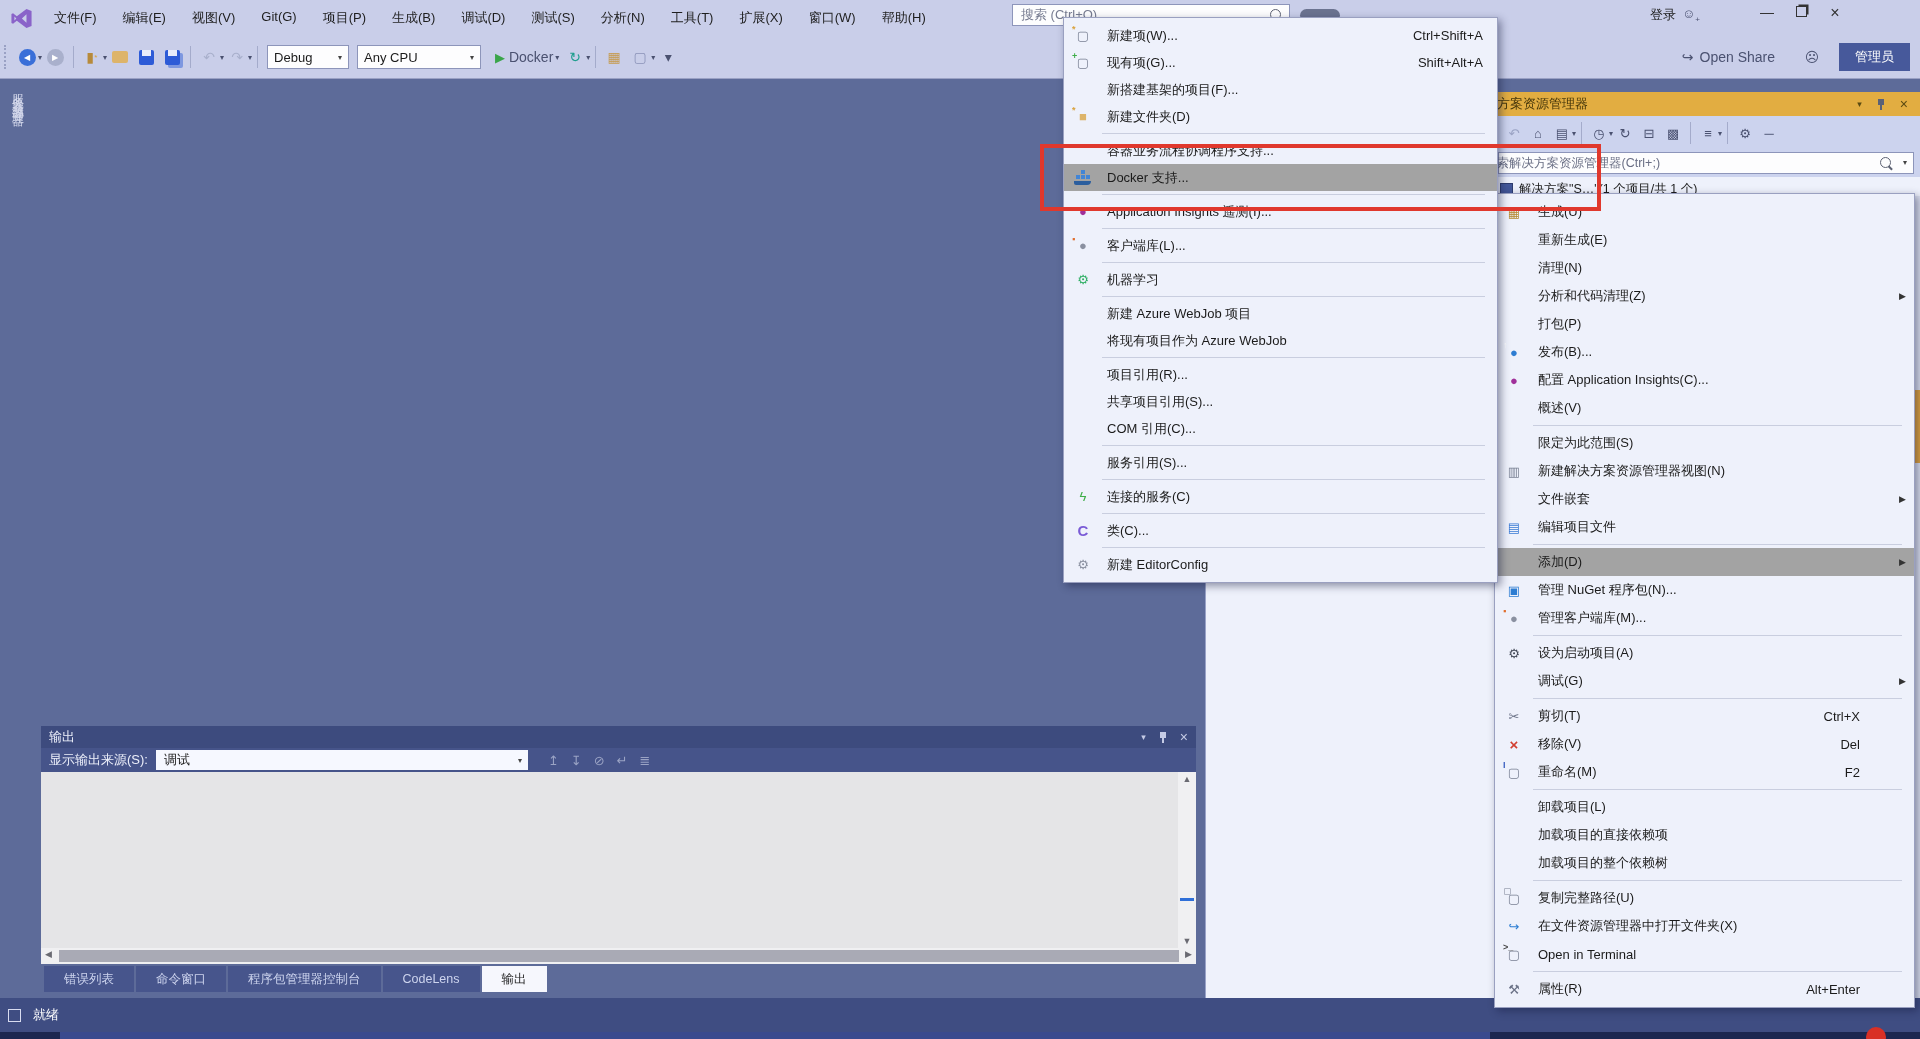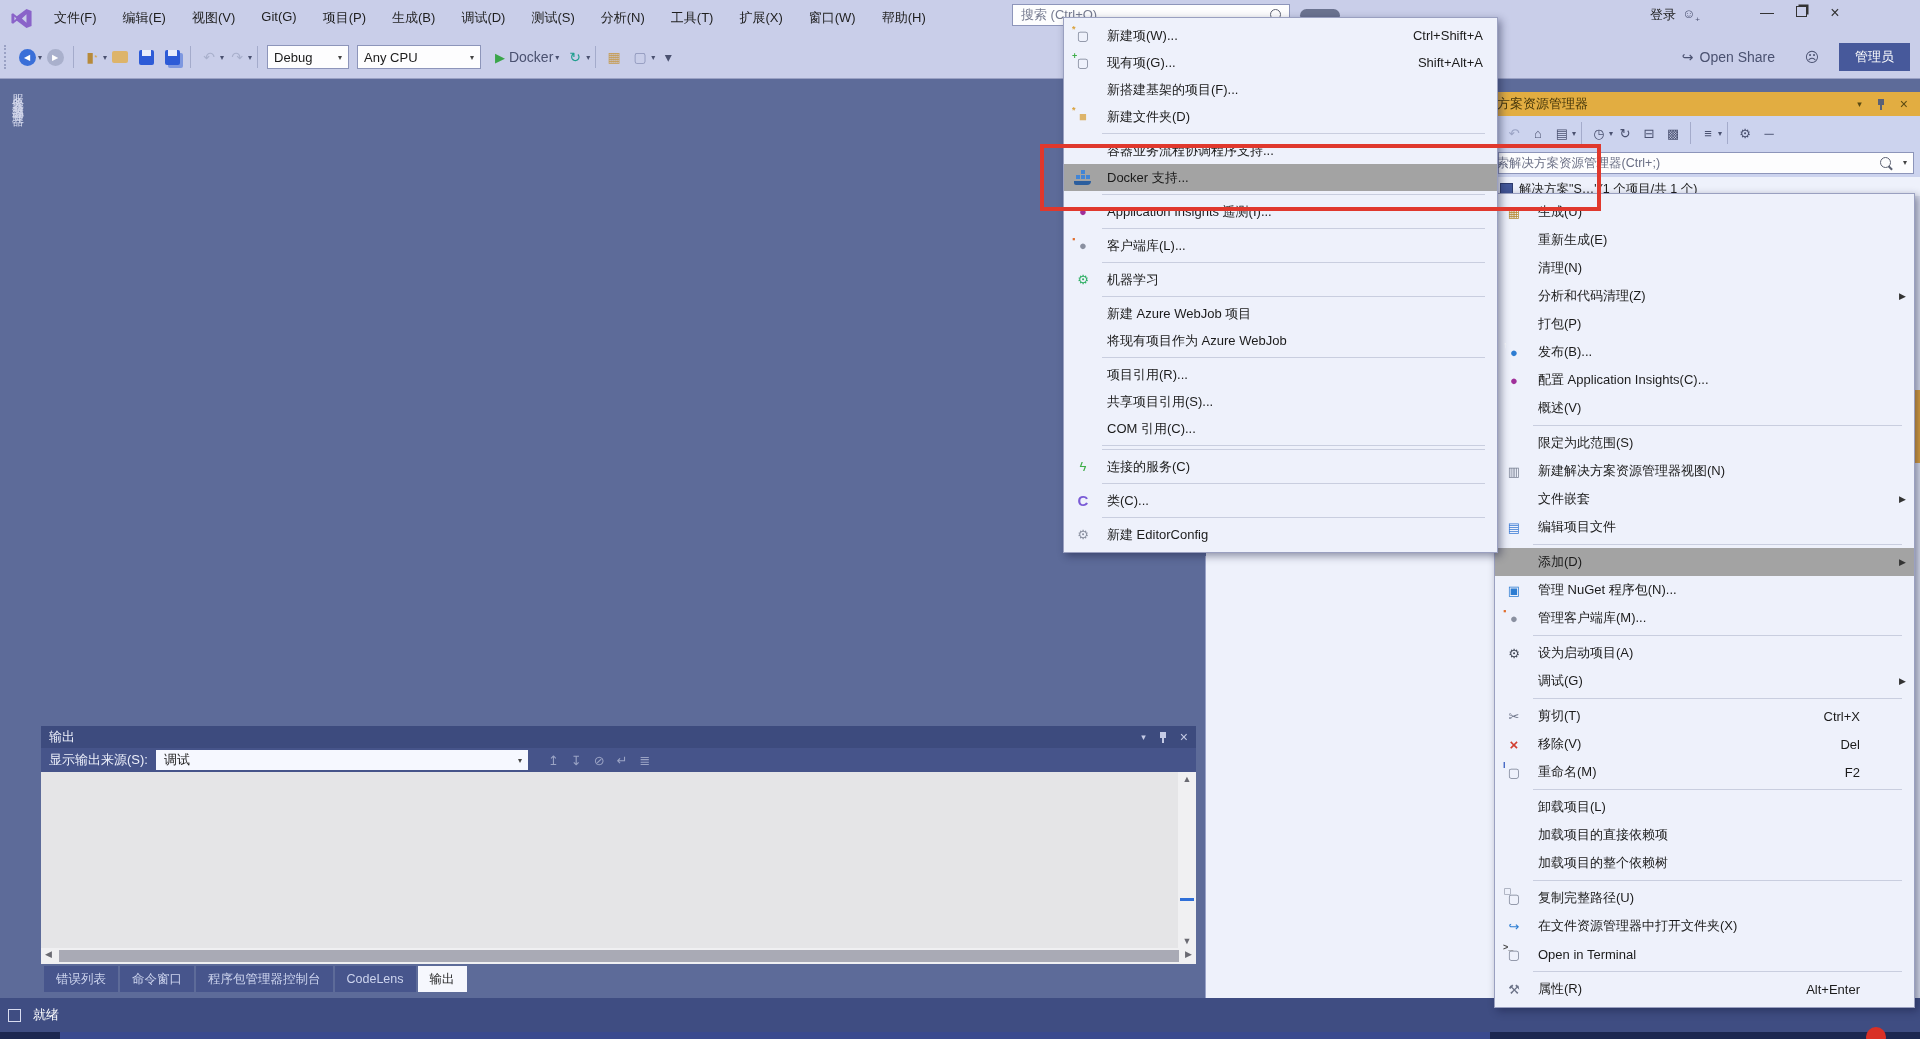--- a/index.html
+++ b/index.html
@@ -68,21 +68,21 @@
   #out-row .oic{margin:0 6px;color:#9aa3c4;font-size:13px;}
   #out-content{left:41px;top:772px;width:1137px;height:176px;background:#e5e5e7;}
   #out-vscroll{left:1178px;top:772px;width:18px;height:176px;background:#f0f0f2;color:#6a6a72;}
   #out-vscroll .a{position:absolute;left:0;width:18px;text-align:center;font-size:9px;}
   #vs-dash{left:1180px;top:898px;width:14px;height:3px;background:#2f6fd8;}
   #out-hscroll{left:41px;top:948px;width:1155px;height:16px;background:#f0f0f2;color:#6a6a72;}
   #out-hscroll .a{position:absolute;top:1px;font-size:9px;}
   #h-thumb{position:absolute;left:18px;top:2px;width:1120px;height:12px;background:#a9aab5;}
   
   #btabs{left:44px;top:966px;height:26px;display:flex;gap:2px;}
-  .btab{background:#47558c;color:#cdd4ee;padding:4px 12px;font-size:12.5px;display:flex;align-items:center;}
+  .btab{background:#47558c;color:#cdd4ee;padding:4px 20px;font-size:12.5px;display:flex;align-items:center;}
   .btab.active{background:#f6f7fd;color:#1e1e1e;}
   
   #statusbar{left:0;top:998px;width:1920px;height:34px;background:#3f4d82;color:#fff;display:flex;align-items:center;}
   #st-icon{width:11px;height:11px;border:1.5px solid #d8dcf0;margin:0 12px 0 8px;}
   #taskband{left:0;top:1032px;width:1920px;height:7px;background:#1c2750;}
   #taskband .seg{position:absolute;left:60px;width:1430px;height:7px;background:#3a4a8e;}
   #red-dot{position:absolute;left:1866px;top:-5px;width:20px;height:20px;border-radius:50%;background:#d93025;}
   
   .menu{background:#eef1fb;border:1px solid #9aa0c0;box-shadow:3px 3px 8px rgba(20,25,60,.45);box-sizing:border-box;padding:4px 0;}
   #ctx-menu{left:1494px;top:193px;width:421px;}
@@ -497,20 +497,24 @@
     </div>
     <div class="menu-row">
       <span class="mi"></span>
       <span class="lbl">共享项目引用(S)...</span>
     </div>
     <div class="menu-row">
       <span class="mi"></span>
       <span class="lbl">COM 引用(C)...</span>
     </div>
     <div class="menu-sep"></div>
+    <div class="menu-row">
+      <span class="mi"></span>
+      <span class="lbl">服务引用(S)...</span>
+    </div>
     <div class="menu-sep"></div>
     <div class="menu-row">
       <span class="mi" style="color: rgb(63, 174, 73);">ϟ</span>
       <span class="lbl">连接的服务(C)</span>
     </div>
     <div class="menu-sep"></div>
     <div class="menu-row">
       <span class="mi" style="color: rgb(122, 91, 214); font-weight: bold; font-size: 15px;">C</span>
       <span class="lbl">类(C)...</span>
     </div>

